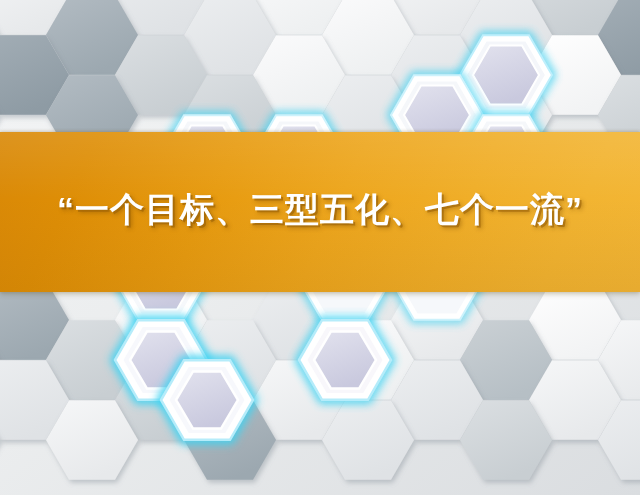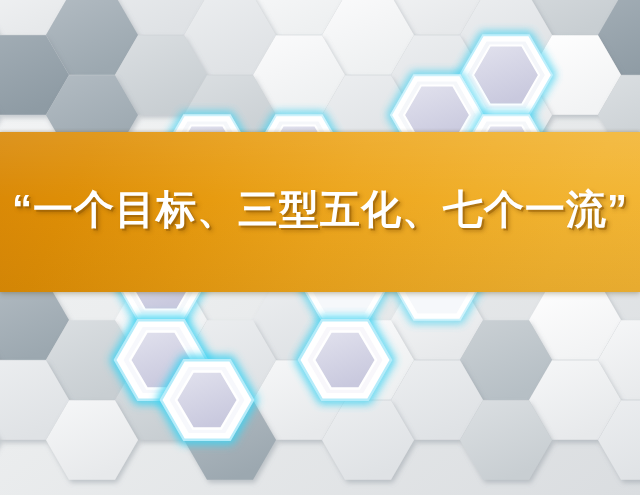--- a/index.html
+++ b/index.html
@@ -58,21 +58,21 @@
     z-index: 2;
     height: 100%;
     display: flex;
     flex-direction: column;
     align-items: center;
     justify-content: center;
   }
 
   #banner-title {
     color: #ffffff;
-    font-size: 40px;
+    font-size: 34px;
     font-weight: bold;
     letter-spacing: 1px;
     line-height: 1.12;
     white-space: nowrap;
     text-shadow:
        2px 2px 0px rgba(150,92,5,0.55),
        3px 3px 4px rgba(120,70,0,0.45);
     margin: 0 0 6px 0;
   }
 

